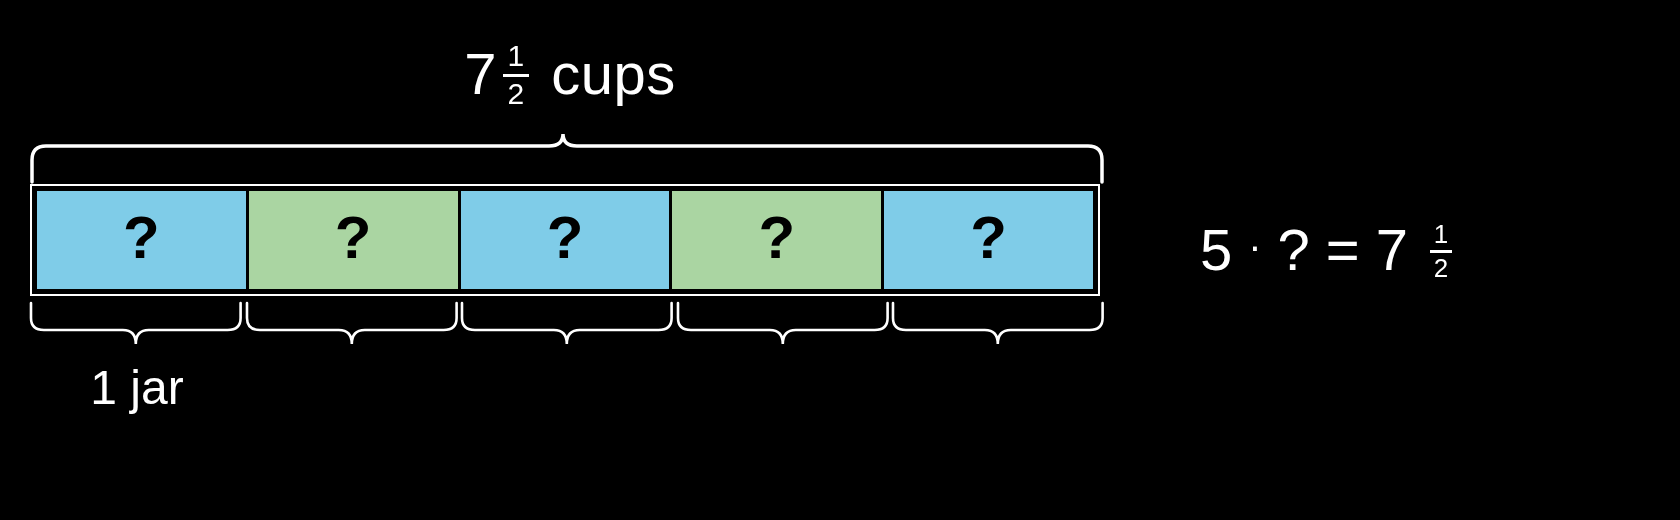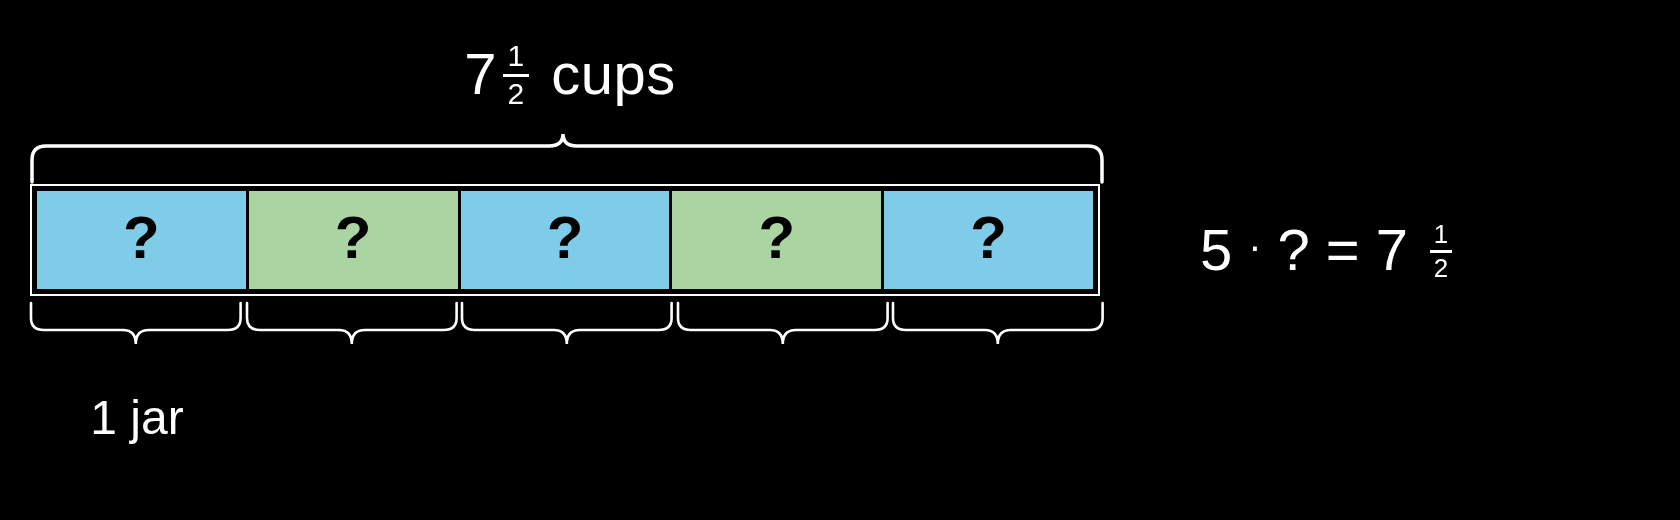--- a/index.html
+++ b/index.html
@@ -131,21 +131,21 @@
   .small-brace {
     flex: 1 1 0;
     height: 58px;
   }
   .small-brace svg { display: block; width: 100%; height: 100%; }
 
   
   .bottom-label {
     position: absolute;
     left: 30px;
-    top: 394px;
+    top: 364px;
     width: 214px;
     text-align: center;
     font-size: 48px;
     line-height: 1;
     color: #ffffff;
   }
 
   
   .equation {
     position: absolute;

